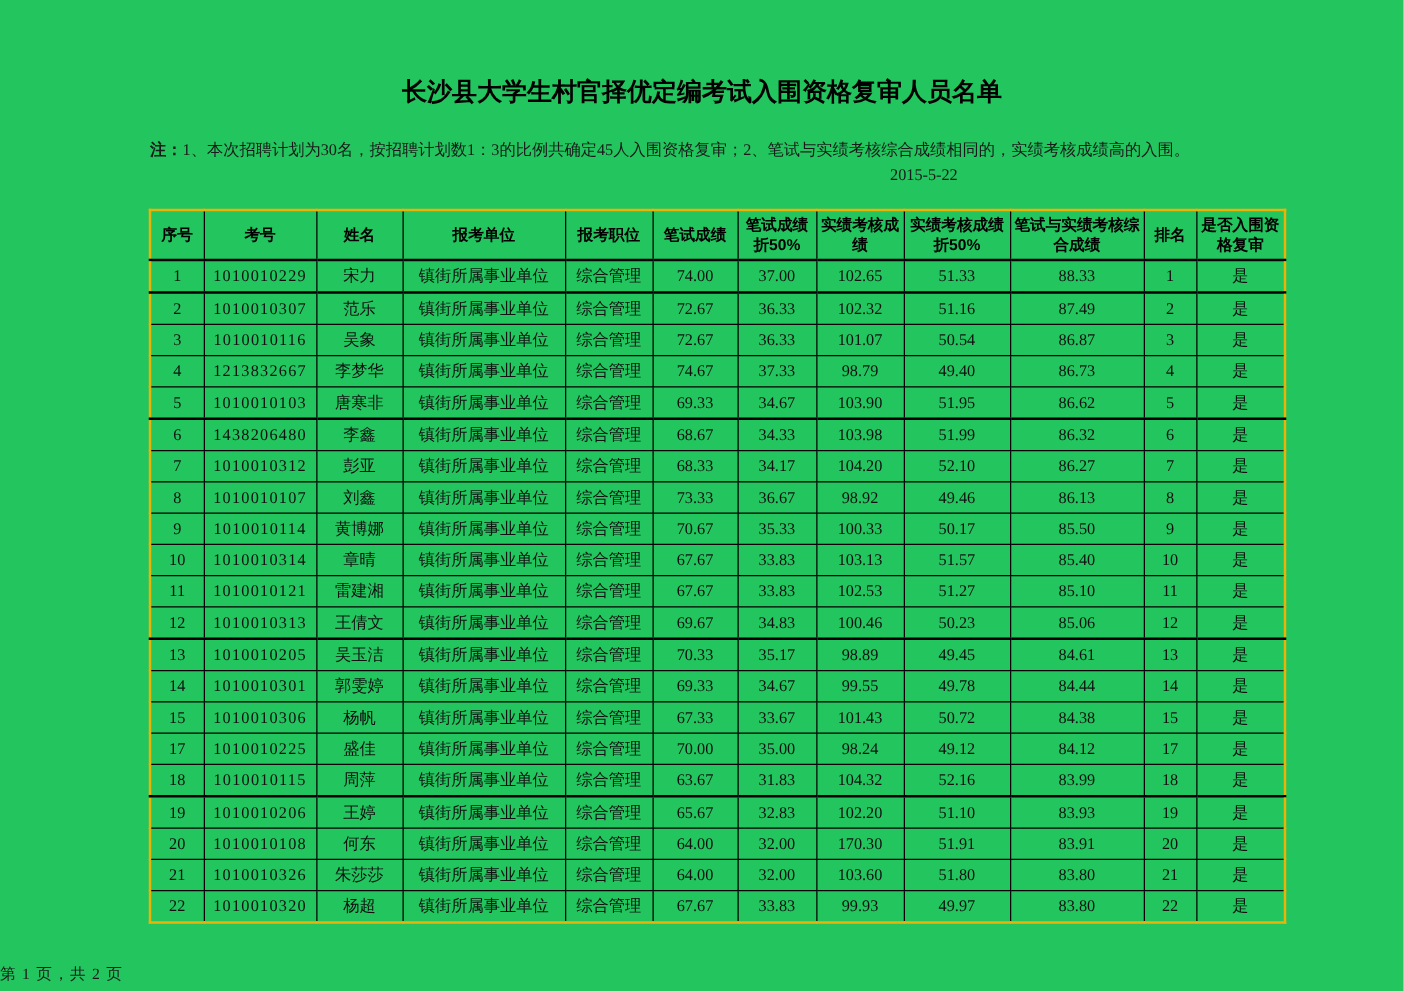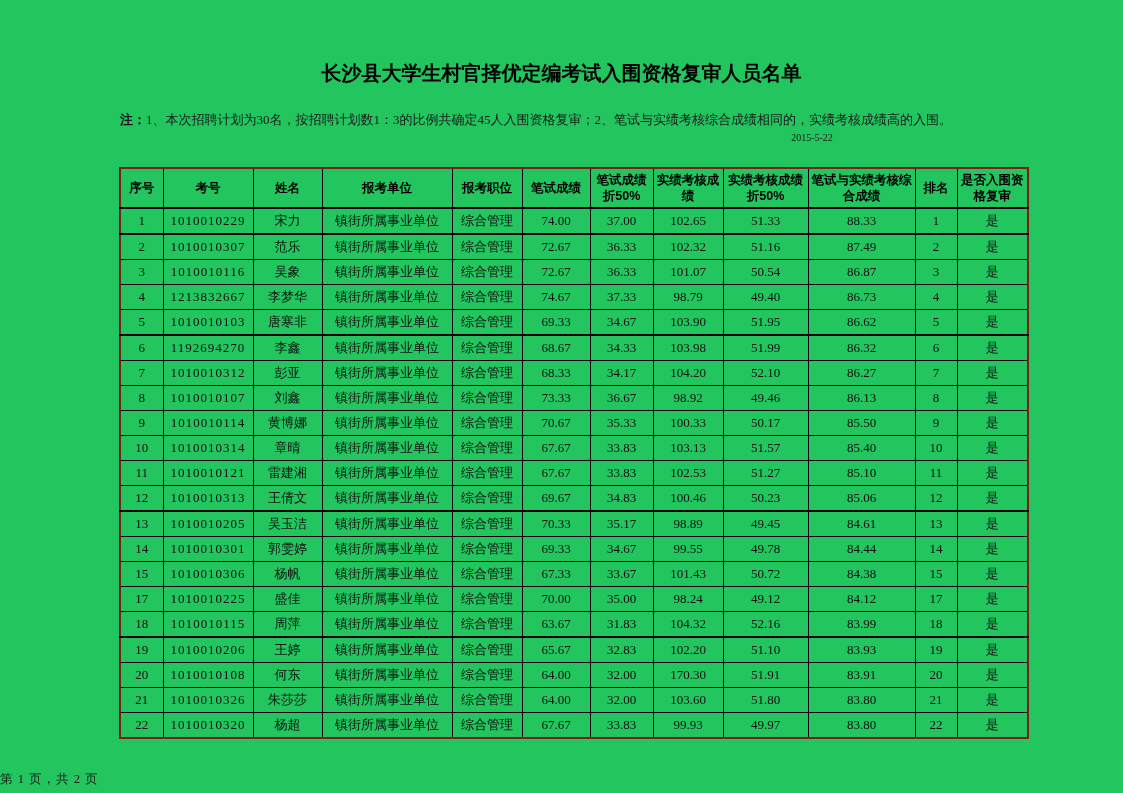--- a/index.html
+++ b/index.html
@@ -38,33 +38,33 @@
   }
   .note-line .note-label {
     font-weight: bold;
     font-family: "Liberation Sans", "DejaVu Sans", sans-serif;
   }
   .date-line {
     position: absolute;
     top: 132px;
     left: 712px;
     width: 200px;
-    text-align: center;
-    font-size: 10px;
+    text-align: left;
+    font-size: 13px;
   }
   .table-wrap {
     position: absolute;
     top: 167px;
     left: 119px;
   }
   table.results {
     border-collapse: collapse;
     table-layout: fixed;
     width: 908px;
-    border: 2px solid #7f1d1d;
+    border: 2px solid #eab308;
   }
   table.results th {
     font-family: "Liberation Sans", "DejaVu Sans", sans-serif;
     font-weight: bold;
     font-size: 12.5px;
     line-height: 1.3;
     color: #000;
     border: 1px solid #000;
     border-bottom: 2px solid #000;
     height: 38px;
@@ -220,21 +220,21 @@
             <td class="col-5">69.33</td>
             <td class="col-6">34.67</td>
             <td class="col-7">103.90</td>
             <td class="col-8">51.95</td>
             <td class="col-9">86.62</td>
             <td class="col-10">5</td>
             <td class="col-11">是</td>
           </tr>
           <tr>
             <td class="col-0">6</td>
-            <td class="col-1">1192694270</td>
+            <td class="col-1">1438206480</td>
             <td class="col-2">李鑫</td>
             <td class="col-3">镇街所属事业单位</td>
             <td class="col-4">综合管理</td>
             <td class="col-5">68.67</td>
             <td class="col-6">34.33</td>
             <td class="col-7">103.98</td>
             <td class="col-8">51.99</td>
             <td class="col-9">86.32</td>
             <td class="col-10">6</td>
             <td class="col-11">是</td>

